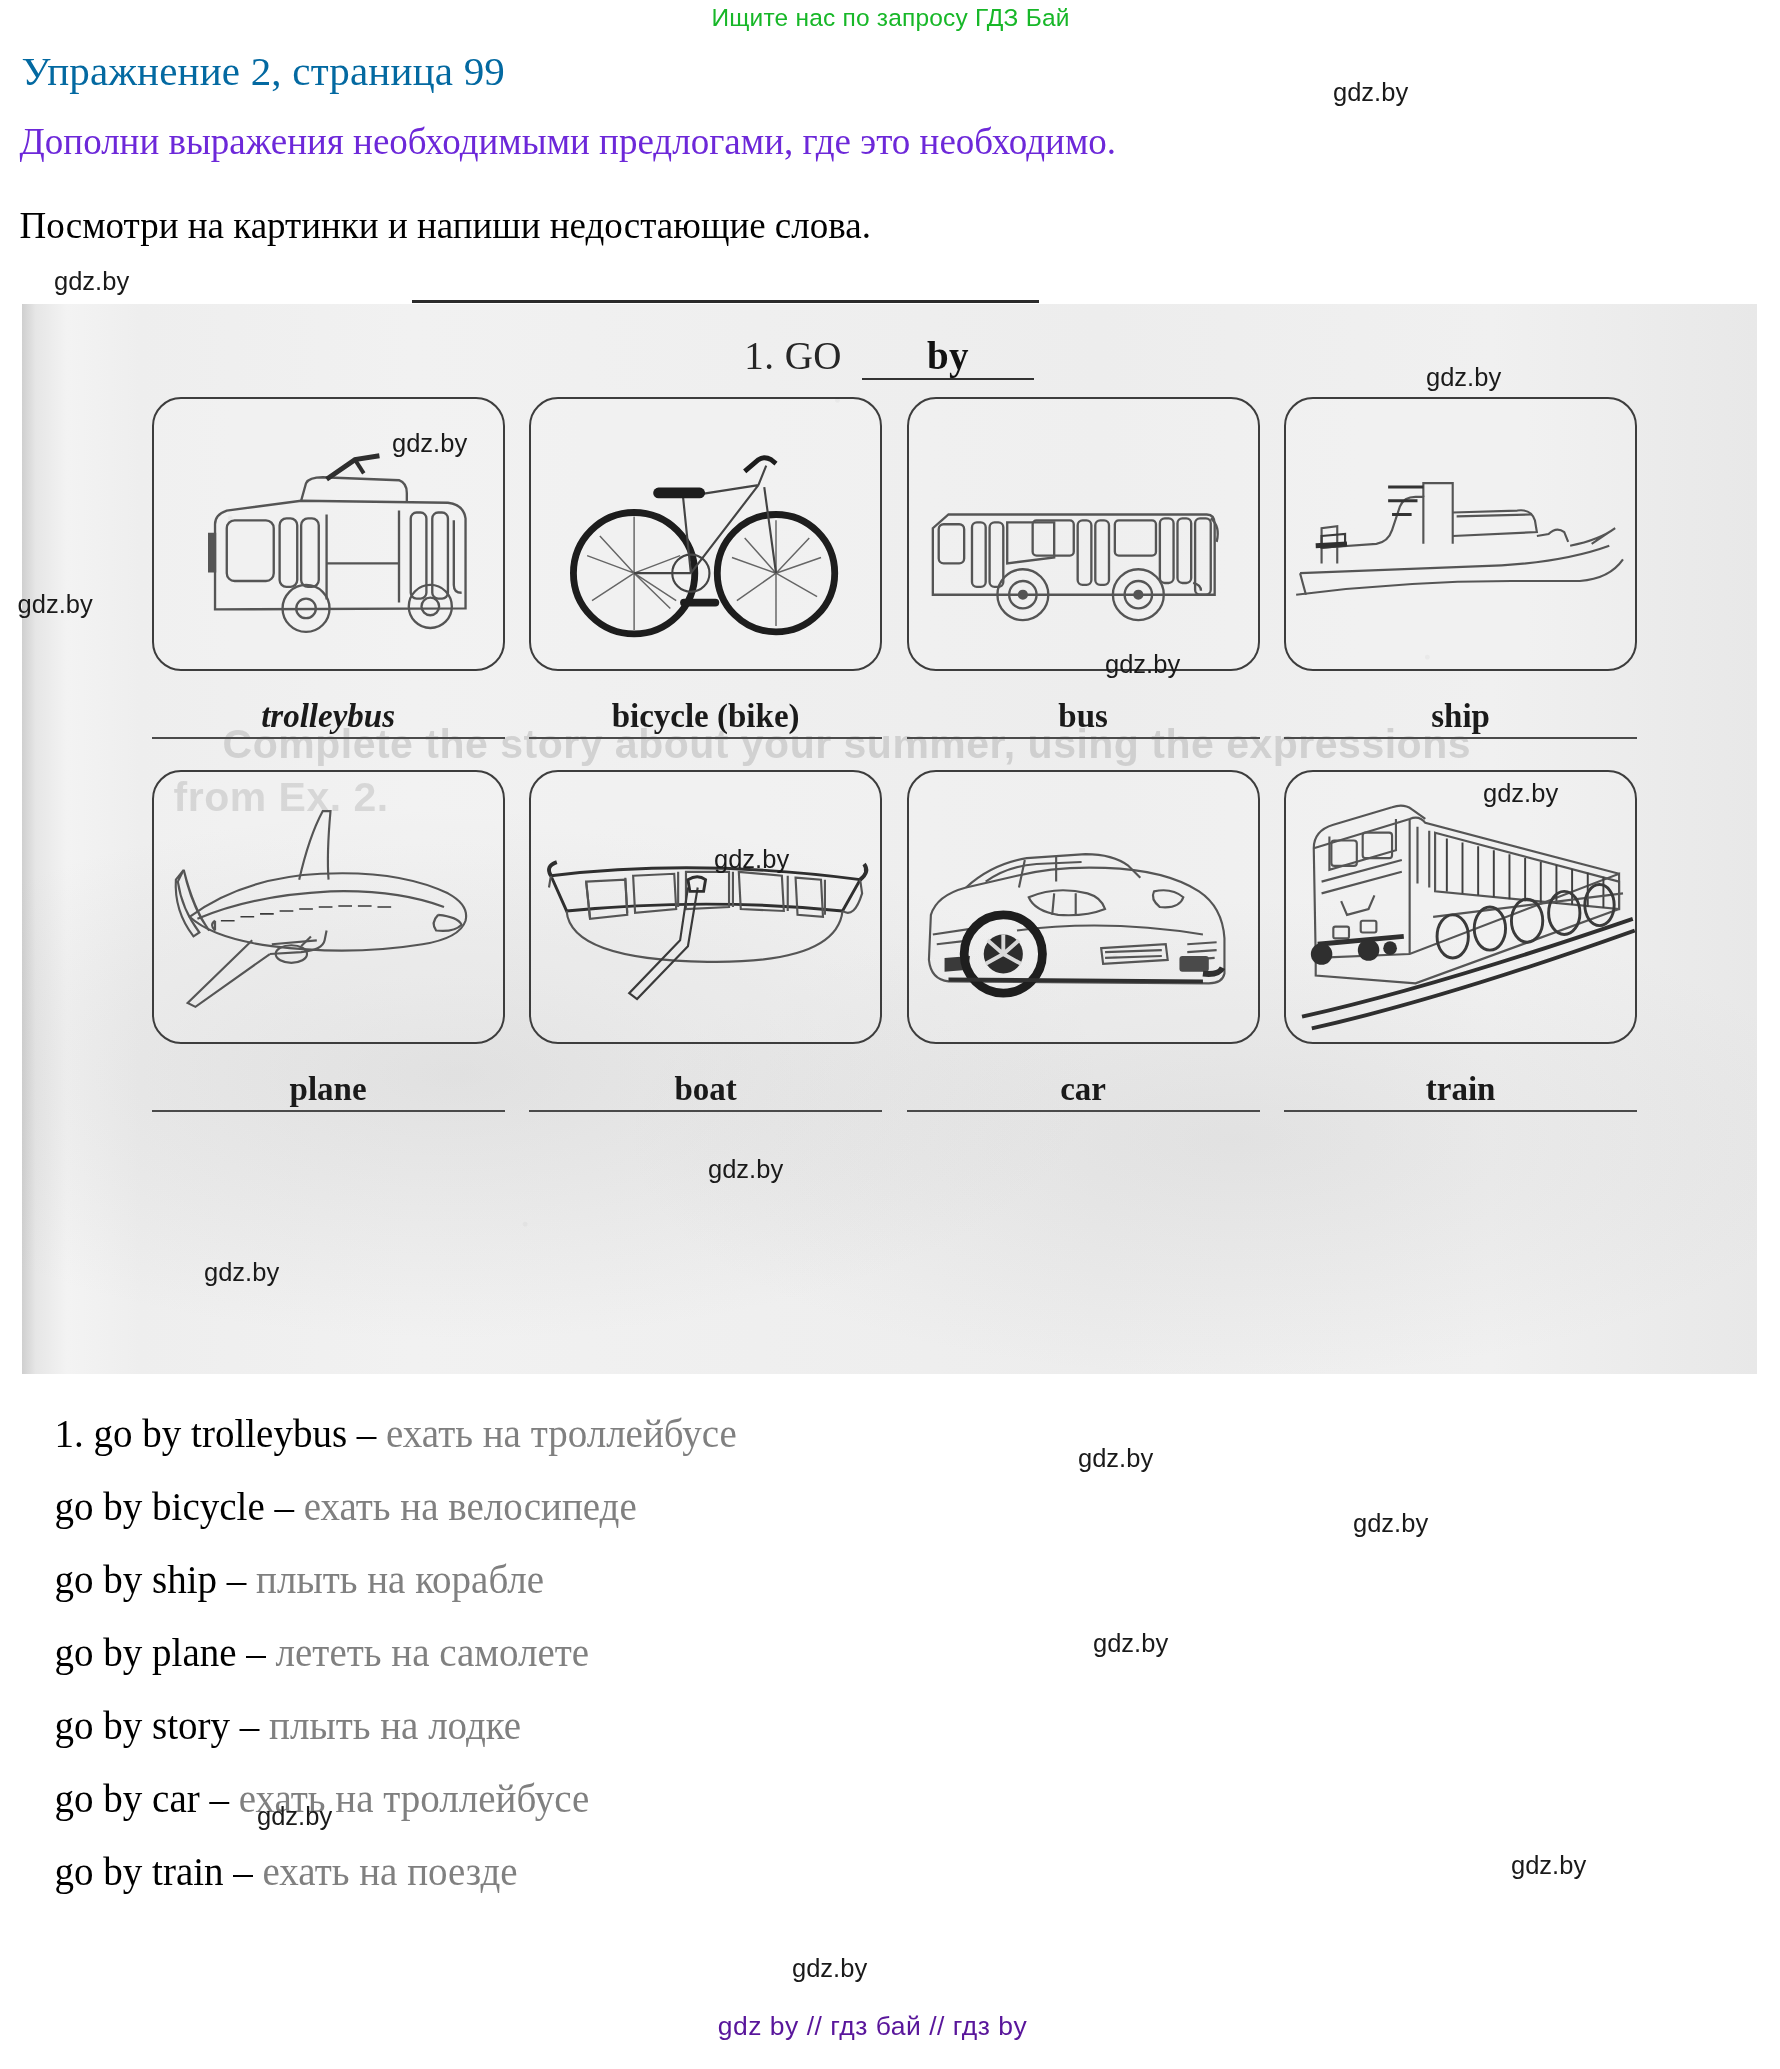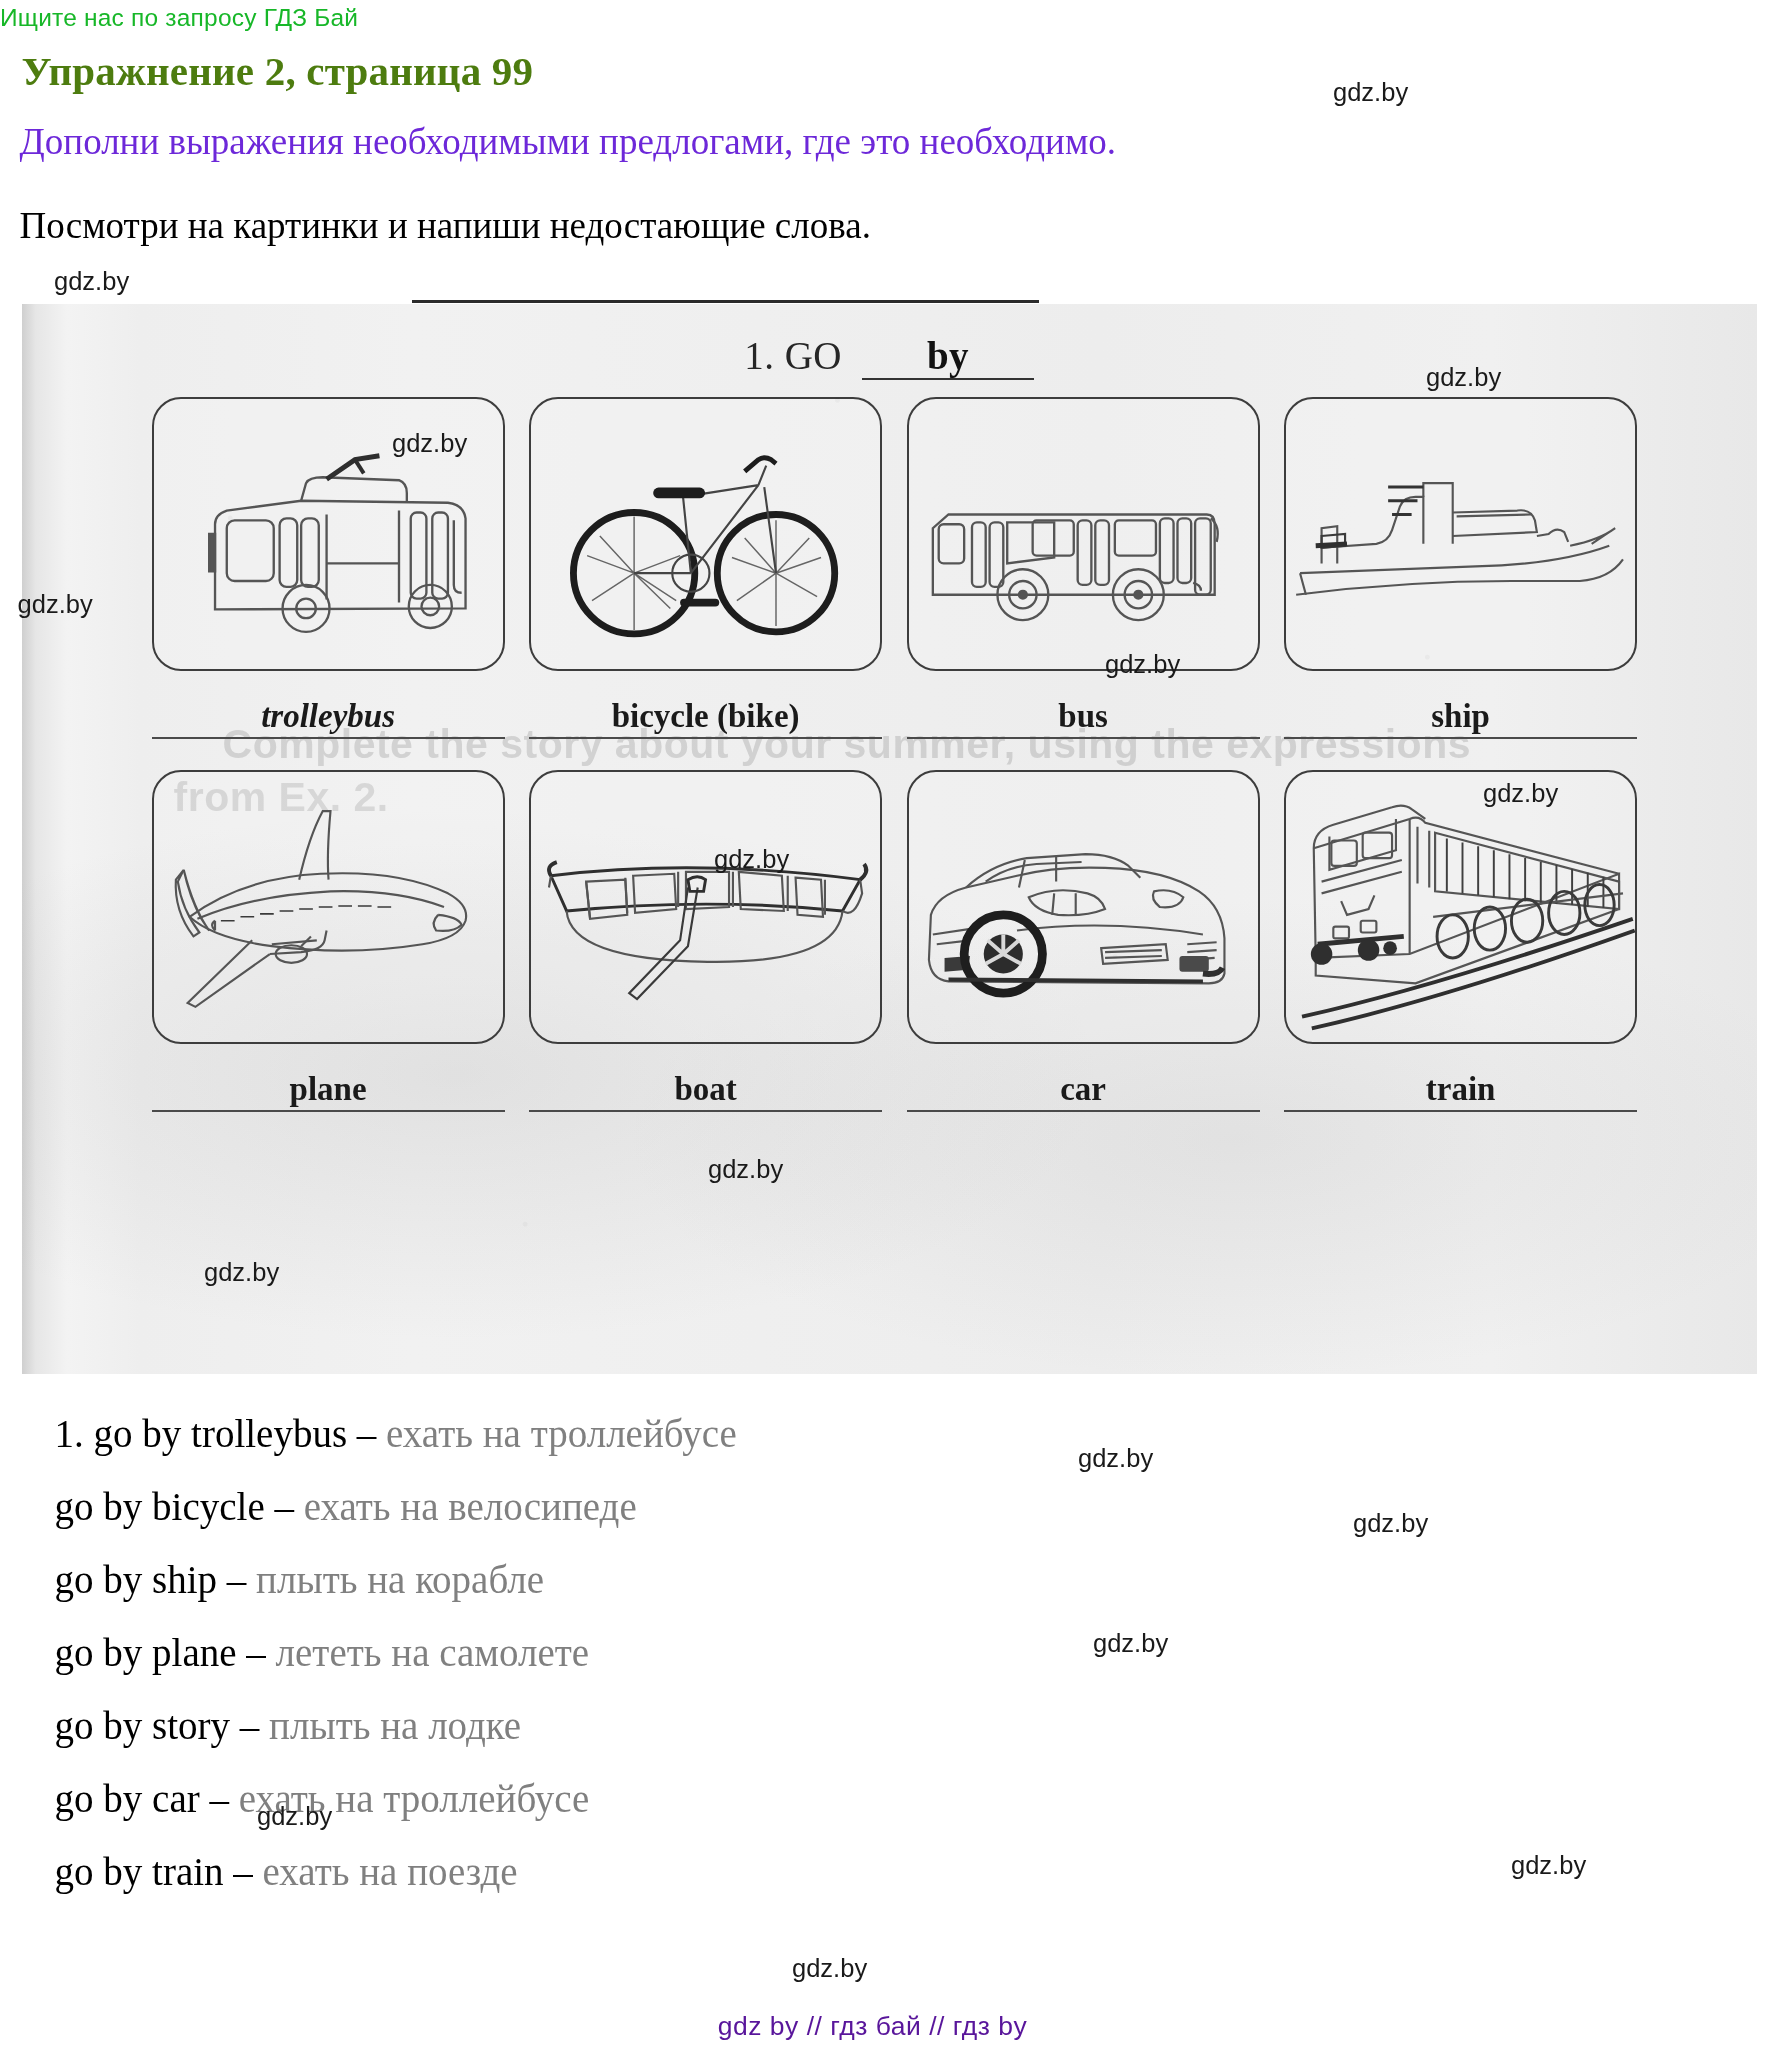--- a/index.html
+++ b/index.html
@@ -8,28 +8,29 @@
     width: 1781px; height: 2069px;
     background: #ffffff;
     font-family: "Liberation Serif", "DejaVu Serif", serif;
     overflow: hidden;
   }
   .page { position: relative; width: 1781px; height: 2069px; background:#fff; }
 
   
   .promo {
     position: absolute; left: 0; top: 3.9px; width: 1781px;
+    text-align: center;
     font-family: "Liberation Sans", "DejaVu Sans", sans-serif;
     font-size: 24.5px; color: #17b728; letter-spacing: 0.2px;
   }
 
   
   .ex-title {
     position: absolute; left: 21.6px; top: 47px;
-    font-size: 41px; font-weight: bold; color: #4d7c0f;
+    font-size: 41px; font-weight: normal; color: #0369a1;
     letter-spacing: 0.2px; white-space: nowrap;
   }
   .task-line-1 {
     position: absolute; left: 19.6px; top: 120px;
     font-size: 37px; color: #6d28d9; white-space: nowrap;
   }
   .task-line-2 {
     position: absolute; left: 19.6px; top: 204px;
     font-size: 37px; color: #000; white-space: nowrap;
   }

